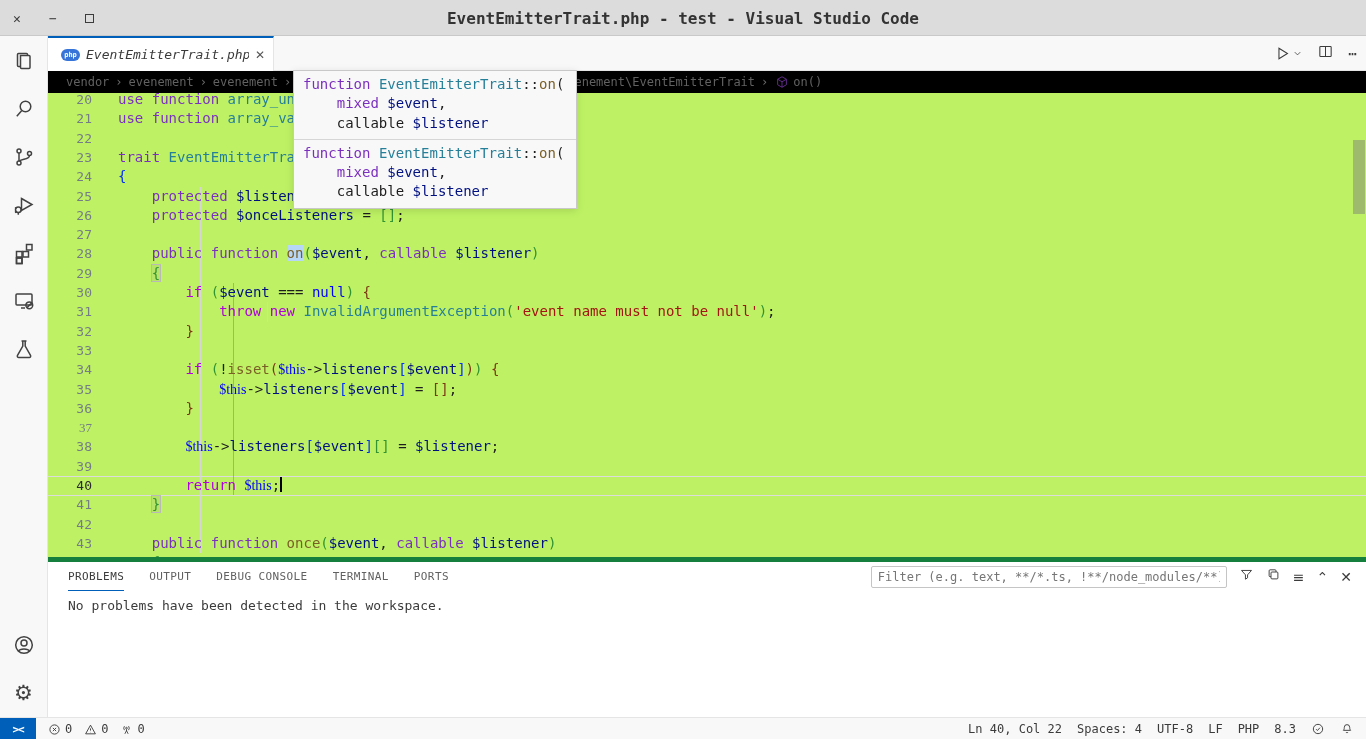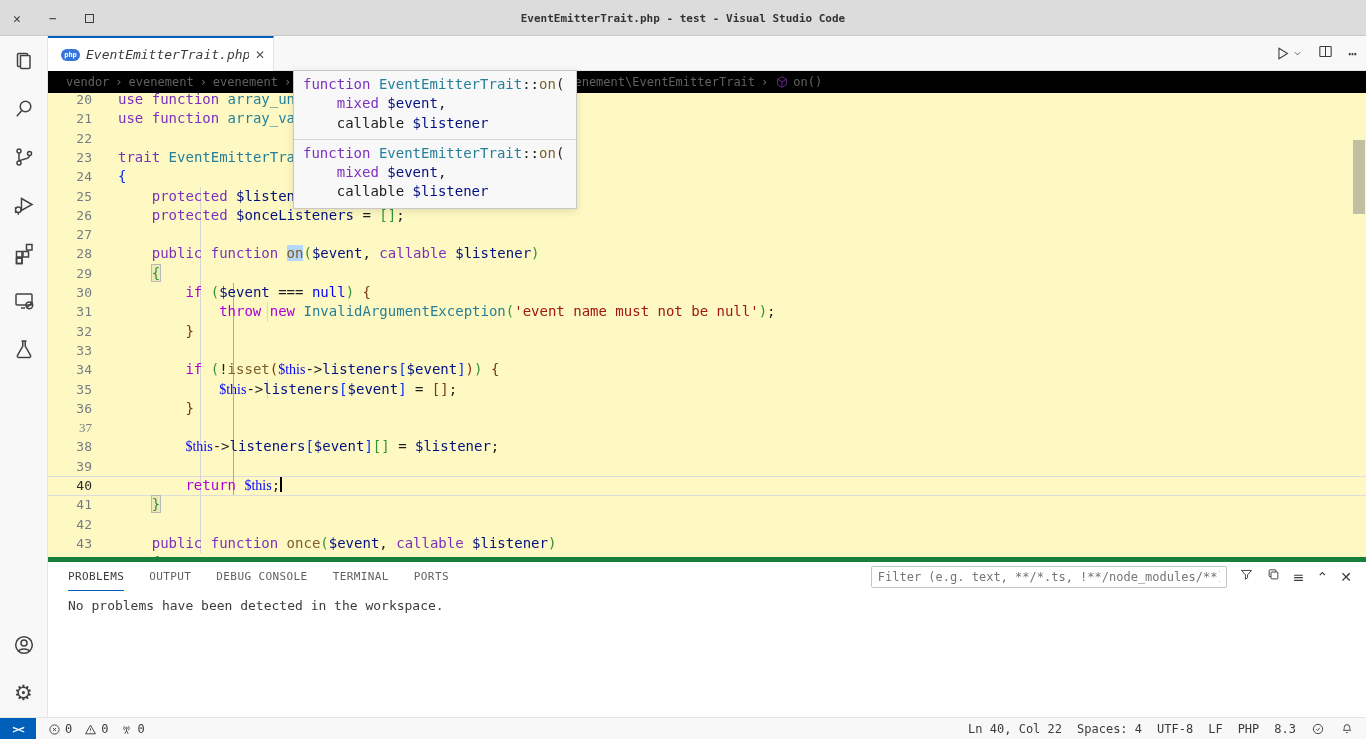--- a/index.html
+++ b/index.html
@@ -5,21 +5,21 @@
   * { margin:0; padding:0; box-sizing:border-box; }
   html,body { width:1366px; height:739px; overflow:hidden; }
   body { font-family:"DejaVu Sans Mono", monospace; background:#fff; color:#3b3b3b; }
   #app { position:relative; width:1366px; height:739px; background:#fff; }
 
   
   .titlebar { position:absolute; left:0; top:0; width:1366px; height:36px; background:#dcdcdc; border-bottom:1px solid #c9c9c9; }
   .win-controls { position:absolute; left:10px; top:0; height:36px; display:flex; align-items:center; gap:22px; color:#3c3c3c; font-size:13px; }
   .win-btn { width:14px; text-align:center; cursor:default; }
   .restore-box { width:9px; height:9px; border:1.2px solid #3c3c3c; display:inline-block; }
-  .win-title { position:absolute; left:0; right:0; top:0; height:36px; display:flex; align-items:center; justify-content:center; font-size:11px; font-weight:bold; color:#333; }
+  .win-title { position:absolute; left:0; right:0; top:0; height:36px; display:flex; align-items:center; justify-content:center; font-size:16px; font-weight:bold; color:#333; }
 
   
   .activitybar { position:absolute; left:0; top:36px; width:48px; height:681px; background:#f8f8f8; border-right:1px solid #e5e5e5; }
   .ab-item { position:absolute; left:0; width:47px; height:48px; display:flex; align-items:center; justify-content:center; color:#424242; }
   .ab-item svg { width:24px; height:24px; }
   .gear-glyph { font-size:21px; color:#424242; font-family:"DejaVu Sans", sans-serif; }
 
   
   .tabbar { position:absolute; left:48px; top:36px; width:1318px; height:35px; background:#f8f8f8; border-bottom:1px solid #e5e5e5; }
   .tab { position:absolute; left:0; top:0; width:226px; height:35px; background:#fff; border-top:2px solid #005fb8; border-right:1px solid #e5e5e5; display:flex; align-items:center; padding:0 8px 0 13px; z-index:2; }
@@ -32,21 +32,21 @@
   .ellipsis-glyph { font-size:15px; letter-spacing:1px; }
 
   
   .breadcrumbs { position:absolute; left:48px; top:71px; width:1318px; height:22px; background:#000000; font-size:12px; color:#616161; }
   .bc-seg { position:absolute; top:0; height:22px; display:flex; align-items:center; white-space:nowrap; }
   .bc-sep { margin:0 6px; color:#6c6c6c; }
   .bc-method-icon { display:inline-flex; margin:0 4px 0 1px; }
   .bc-method-icon svg { width:14px; height:14px; }
 
   
-  .editor { position:absolute; left:48px; top:93px; width:1318px; height:464px; background:#fef9c3; overflow:hidden; }
+  .editor { position:absolute; left:48px; top:93px; width:1318px; height:464px; background:#bef264; overflow:hidden; }
   .code-line { position:absolute; left:0; width:100%; height:20px; font-size:14px; line-height:19px; white-space:pre; }
   .ln { position:absolute; left:0; width:44px; text-align:right; color:#747d85; font-size:13px; line-height:19px; }
   .ln.active { color:#2b2b2b; }
   .lc { position:absolute; left:70px; top:0; white-space:pre; color:#1d1d1d; }
   .tk.k  { color:#7b2fbf; }
   .tk.c  { color:#af00db; }
   .tk.t  { color:#267f99; }
   .tk.f  { color:#795e26; }
   .tk.v  { color:#001080; }
   .tk.th { color:#0000ff;font-family:Liberation Serif, serif; }

